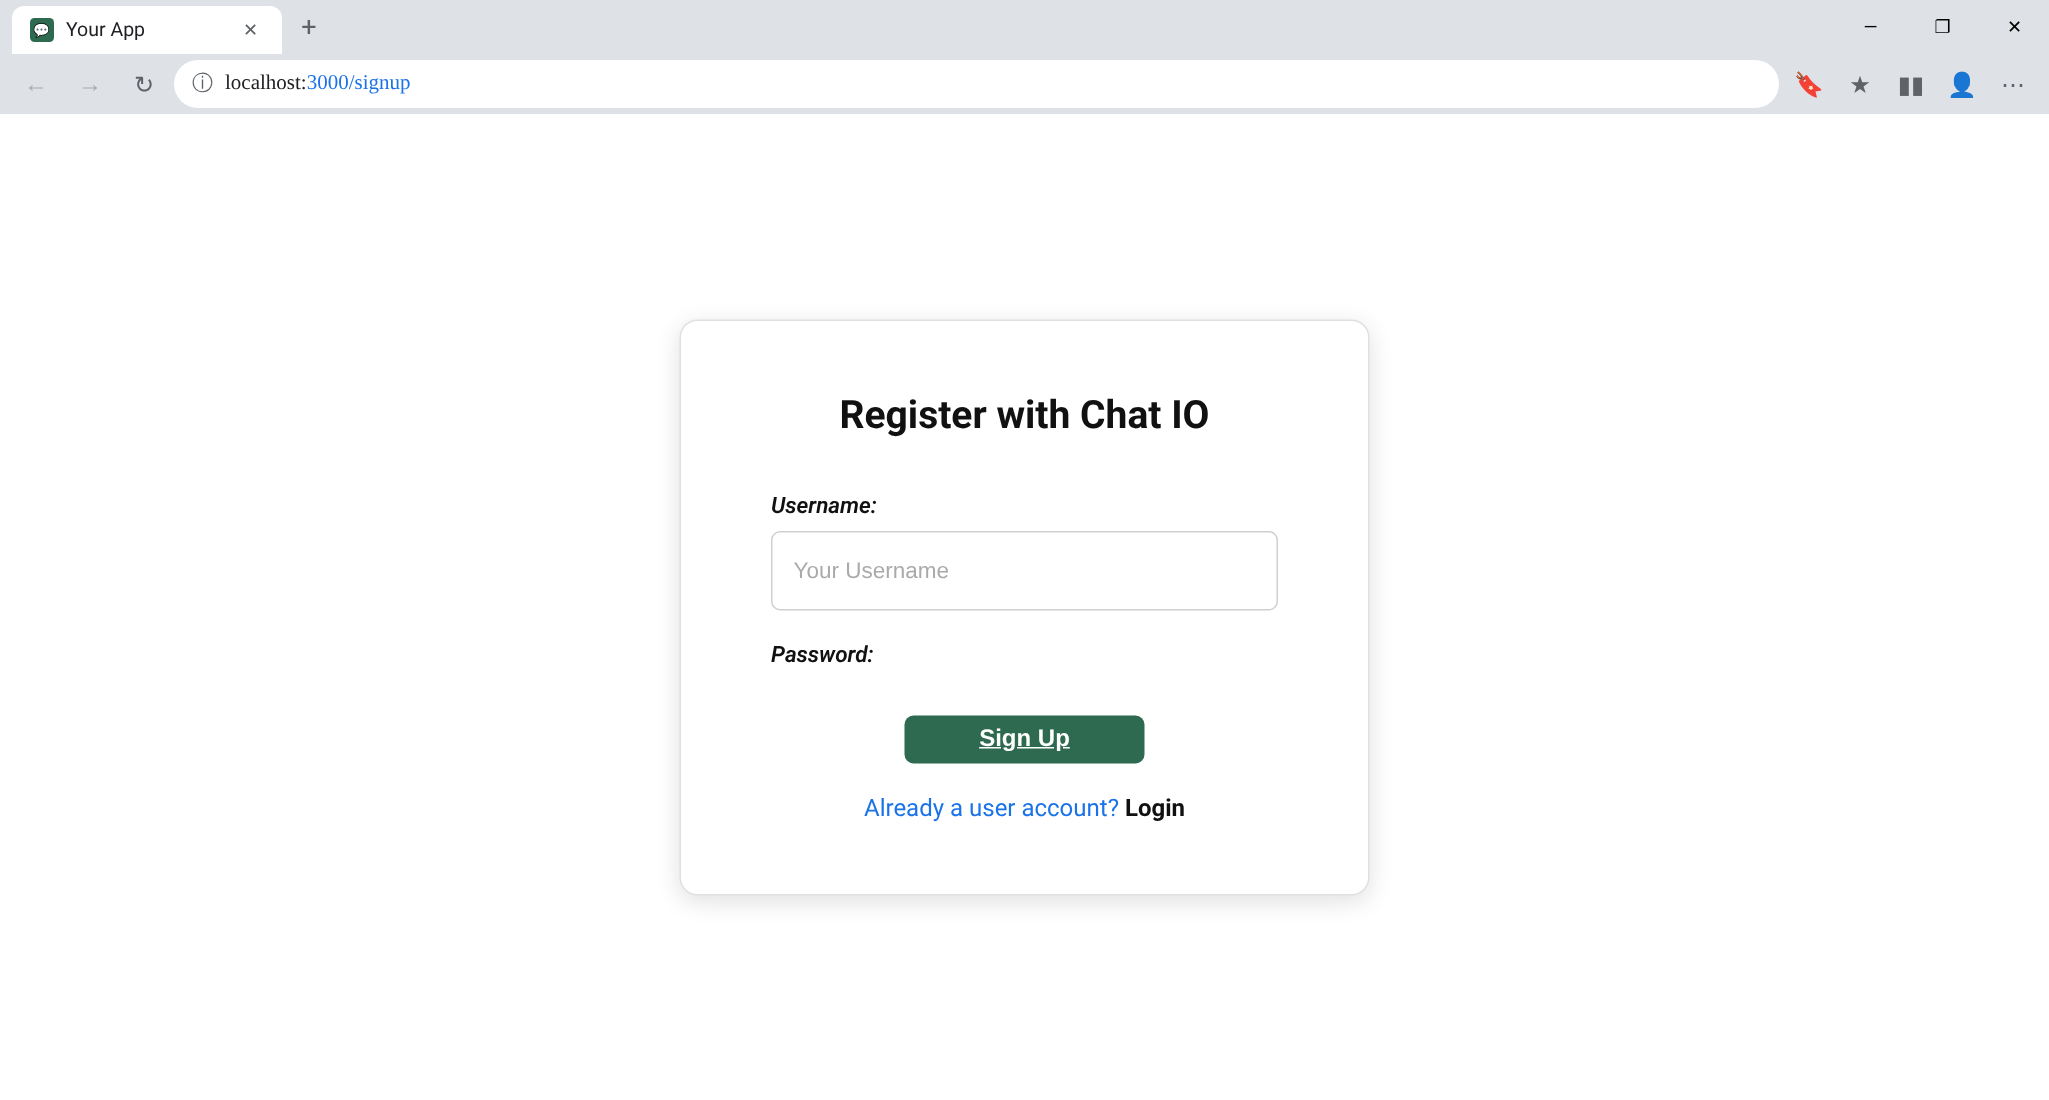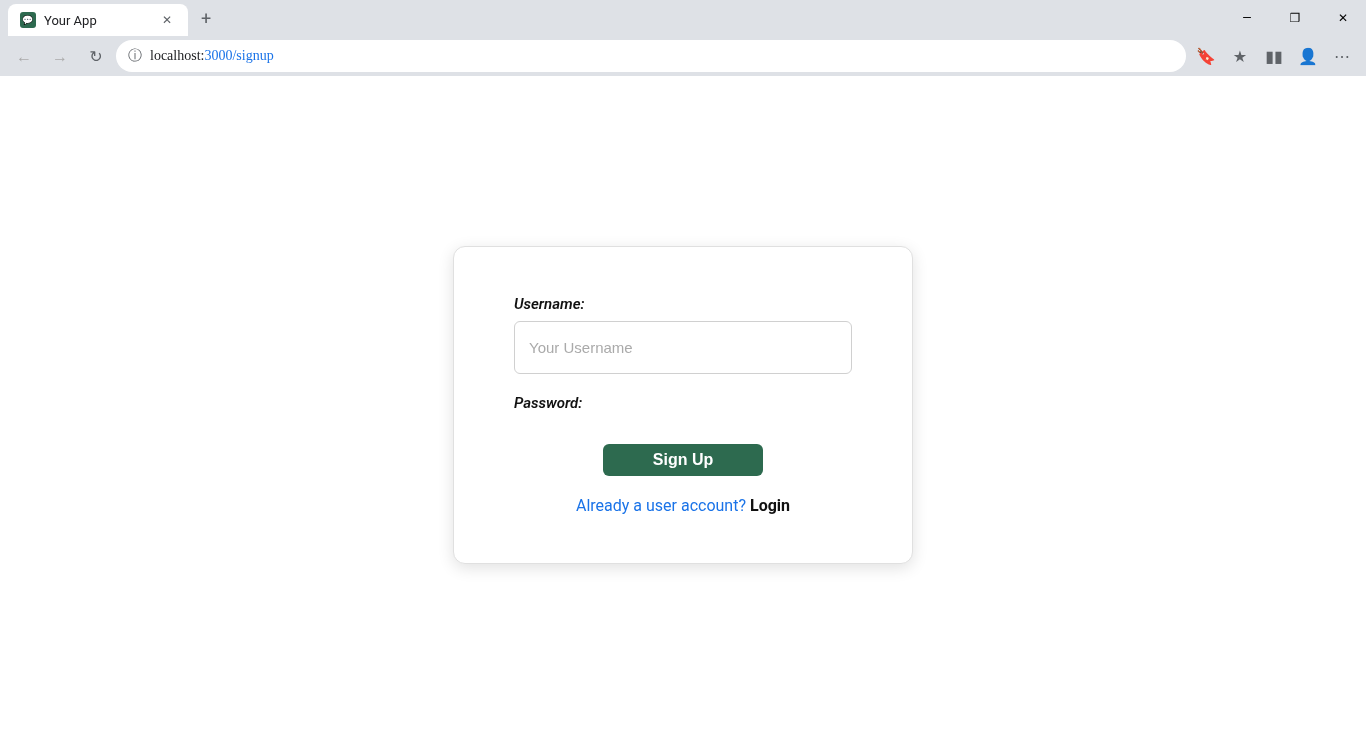--- a/index.html
+++ b/index.html
@@ -233,20 +233,21 @@
       height: 32px;
       background: #2d6a4f;
       color: #fff;
       border: none;
       border-radius: 6px;
       font-size: 16px;
       font-weight: 600;
       cursor: pointer;
       margin: 32px auto 0;
       text-align: center;
+      text-decoration: underline;
     }
 
     .login-link-row {
       text-align: center;
       margin-top: 20px;
       font-size: 16px;
       color: #777;
     }
 
     .login-link-row .already-text {
@@ -318,20 +319,21 @@
       <div class="toolbar-icon-btn">★</div>
       <div class="toolbar-icon-btn">▮▮</div>
       <div class="toolbar-icon-btn">👤</div>
       <div class="toolbar-icon-btn">⋯</div>
     </div>
   </div>
 </div>
 
 <div class="page-content">
   <div class="signup-card">
+    <h1 class="card-title">Register with Chat IO</h1>
 
     <div class="form-group">
       <label class="form-label">Username:</label>
       <input class="form-input" type="text" placeholder="Your Username" style="">
     </div>
 
     <div class="form-group">
       <label class="form-label">Password:</label>
     </div>
 

